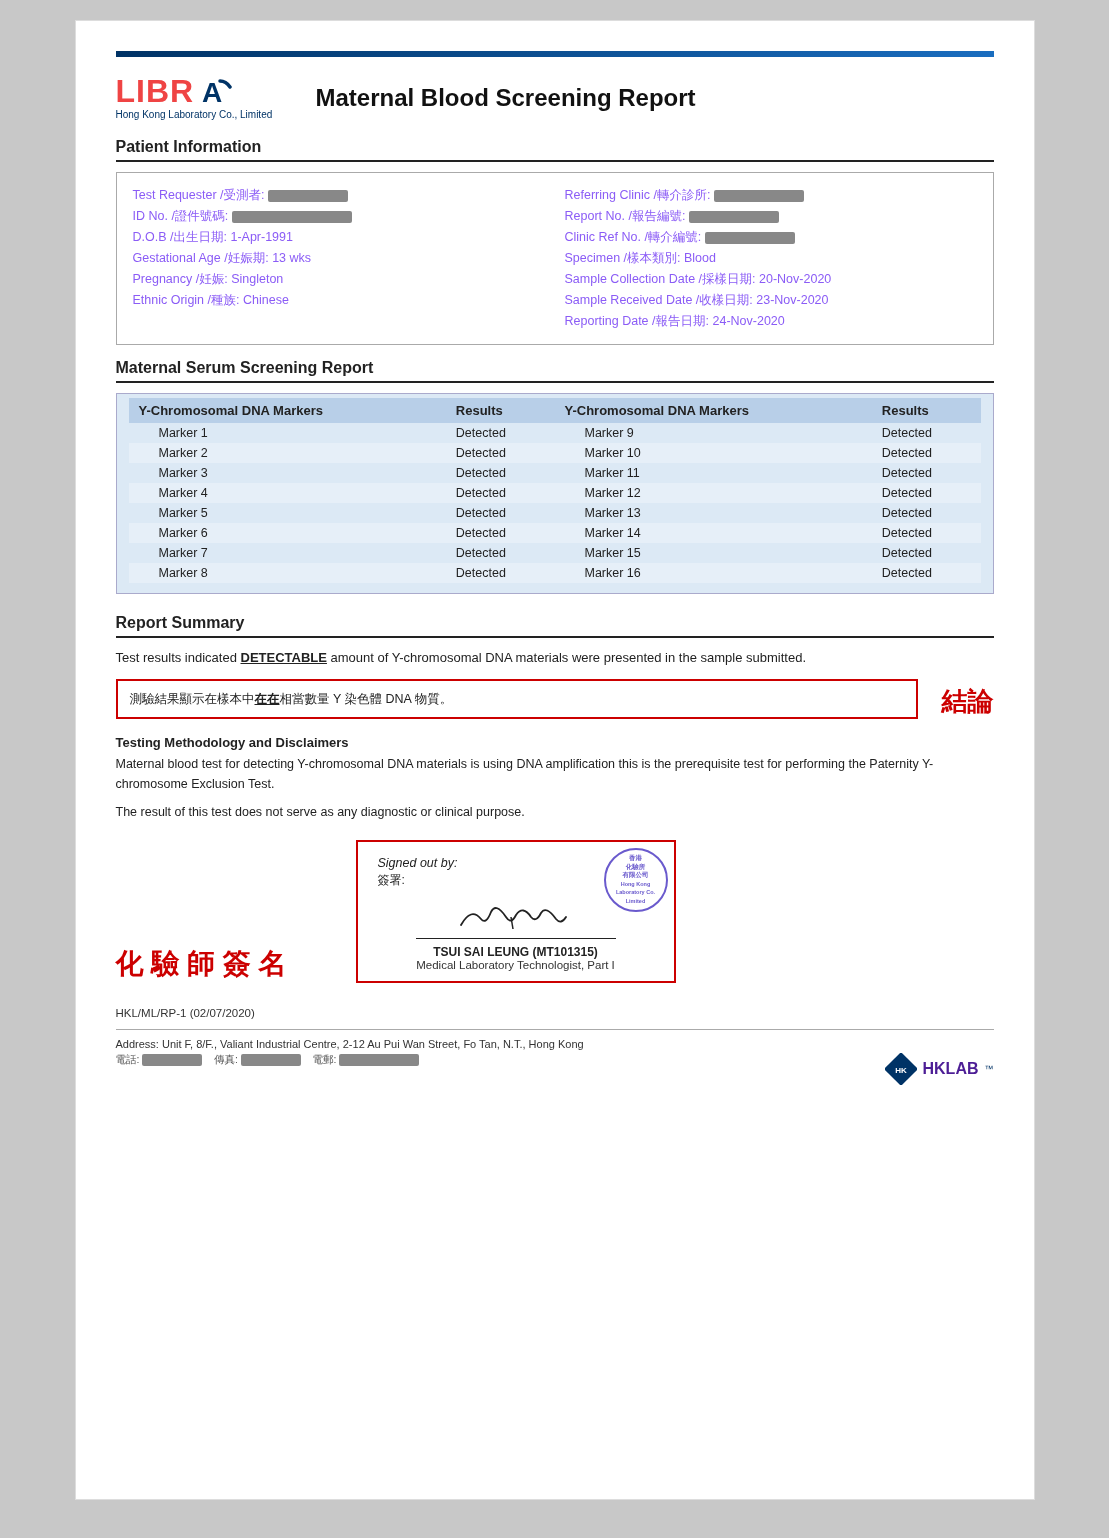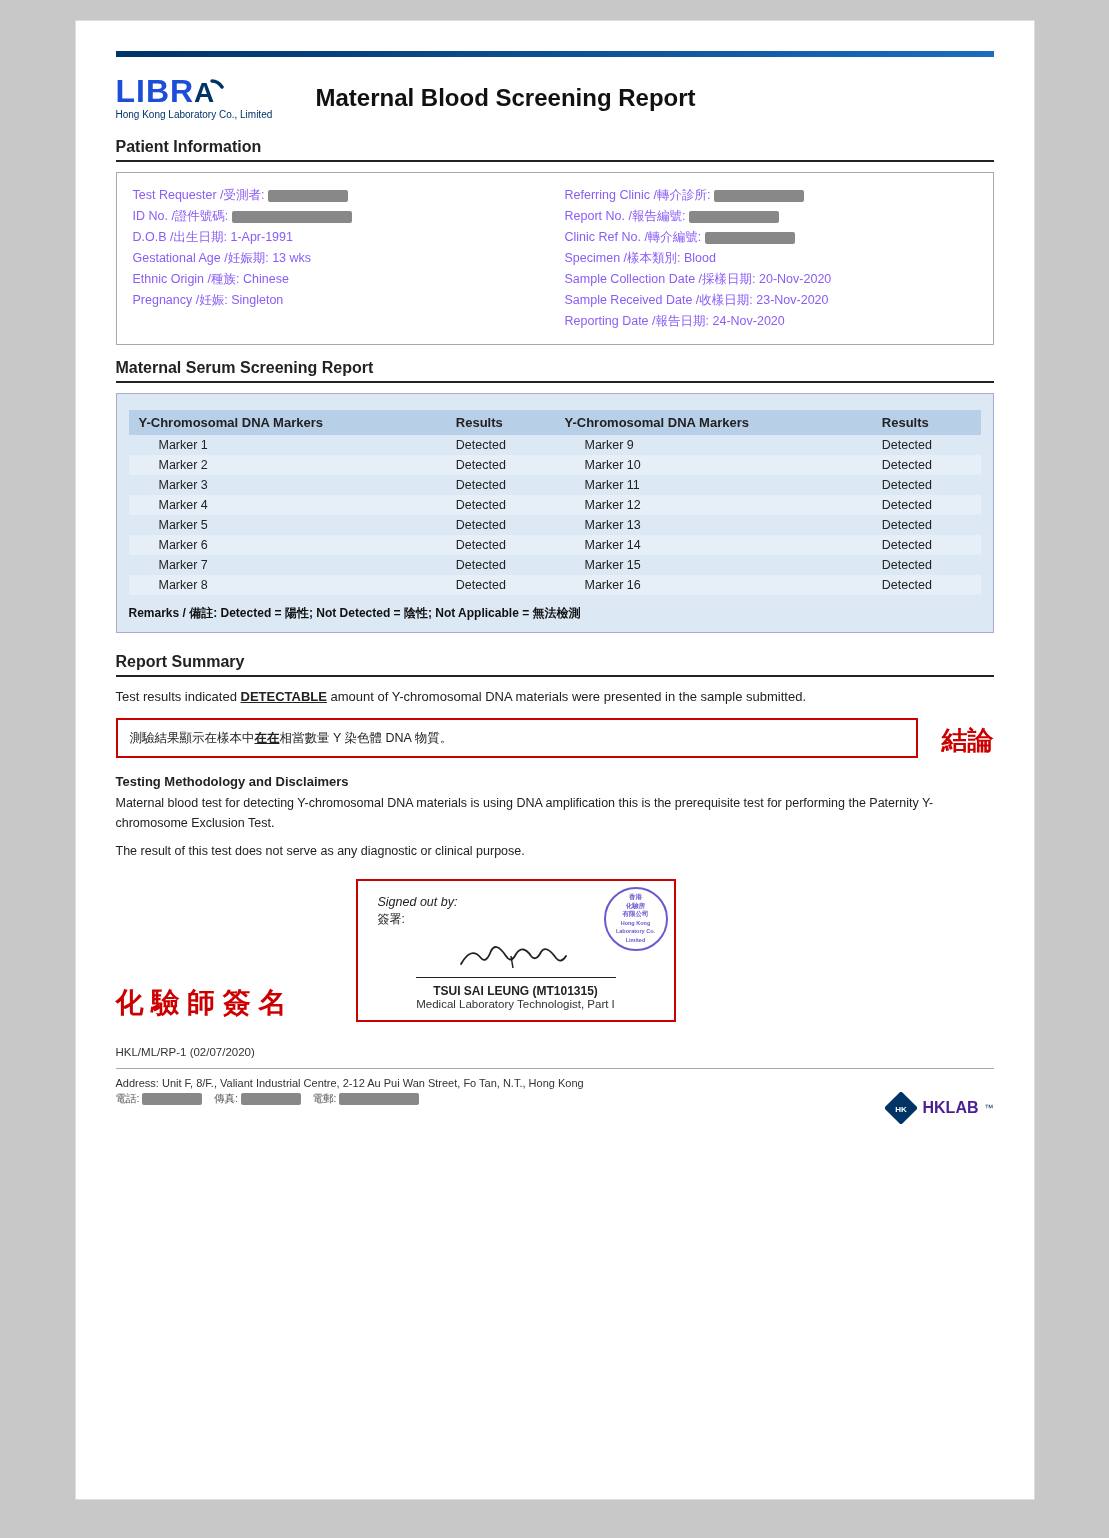--- a/index.html
+++ b/index.html
@@ -31,25 +31,26 @@
     .logo-area {
       display: flex;
       flex-direction: column;
       align-items: flex-start;
       margin-right: 30px;
       min-width: 170px;
     }
     .logo-text {
       font-size: 32px;
       font-weight: 900;
-      color: #1d4ed8;
+      color: #ef4444;
       letter-spacing: 1px;
       line-height: 1;
       display: flex;
       align-items: flex-end;
+      gap: 8px;
     }
     .logo-subtext {
       font-size: 10px;
       color: #003366;
       margin-top: 2px;
       white-space: nowrap;
     }
     .report-title {
       font-size: 24px;
       font-weight: bold;
@@ -89,21 +90,21 @@
       height: 12px;
       vertical-align: middle;
     }
     
     .screening-section {
       margin-bottom: 14px;
     }
     .screening-table-wrap {
       background: #dce9f5;
       border: 1px solid #aac;
-      padding: 16px 12px 10px 12px;
+      padding: 4px 12px 10px 12px;
     }
     .screening-table {
       width: 100%;
       border-collapse: collapse;
       font-size: 12.5px;
     }
     .screening-table th {
       background: #b8cfe8;
       font-weight: bold;
       padding: 5px 10px;
@@ -313,26 +314,26 @@
         </div>
         <div class="info-row">
           <span>D.O.B /出生日期:</span>
           <span>1-Apr-1991</span>
         </div>
         <div class="info-row">
           <span>Gestational Age /妊娠期:</span>
           <span>13 wks</span>
         </div>
         <div class="info-row">
+          <span>Pregnancy /妊娠:</span>
+          <span>Singleton</span>
+        </div>
+        <div class="info-row">
           <span>Ethnic Origin /種族:</span>
           <span>Chinese</span>
-        </div>
-        <div class="info-row">
-          <span>Pregnancy /妊娠:</span>
-          <span>Singleton</span>
         </div>
       </div>
 
       <div>
         <div class="info-row">
           <span>Referring Clinic /轉介診所:</span>
           <span class="redacted" style="min-width:90px;">&nbsp;</span>
         </div>
         <div class="info-row">
           <span>Report No. /報告編號:</span>
@@ -418,21 +419,20 @@
       <td>Detected</td>
     </tr>
             <tr>
       <td class="marker-col">Marker 8</td>
       <td>Detected</td>
       <td class="marker-col">Marker 16</td>
       <td>Detected</td>
     </tr>
           </tbody>
       </table>
-      <div class="remarks-row">Remarks / 備註: Detected = 陽性; Not Detected = 陰性; Not Applicable = 無法檢測</div>
     </div>
   </div>
 
   <div class="report-summary">
     <div class="section-header">Report Summary</div>
     <p class="summary-text">
       <span>Test results indicated </span><span class="detectable">DETECTABLE</span><span> amount of Y-chromosomal DNA materials were presented in the sample submitted.</span>
     </p>
     <div class="conclusion-box">
       <div class="submitted-box">

